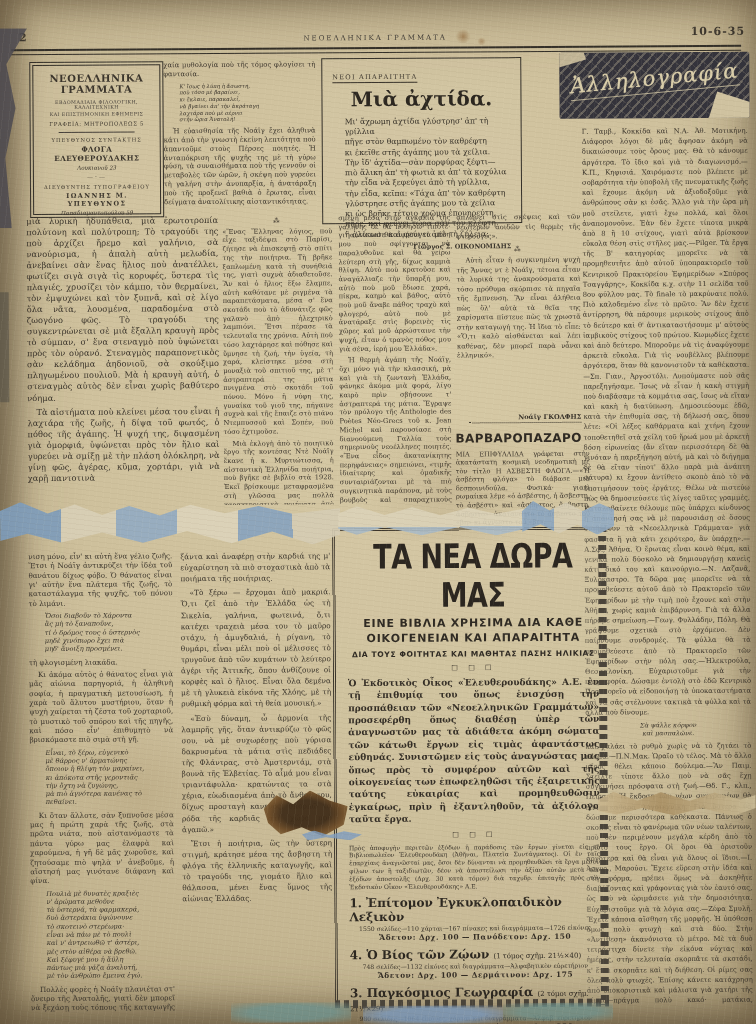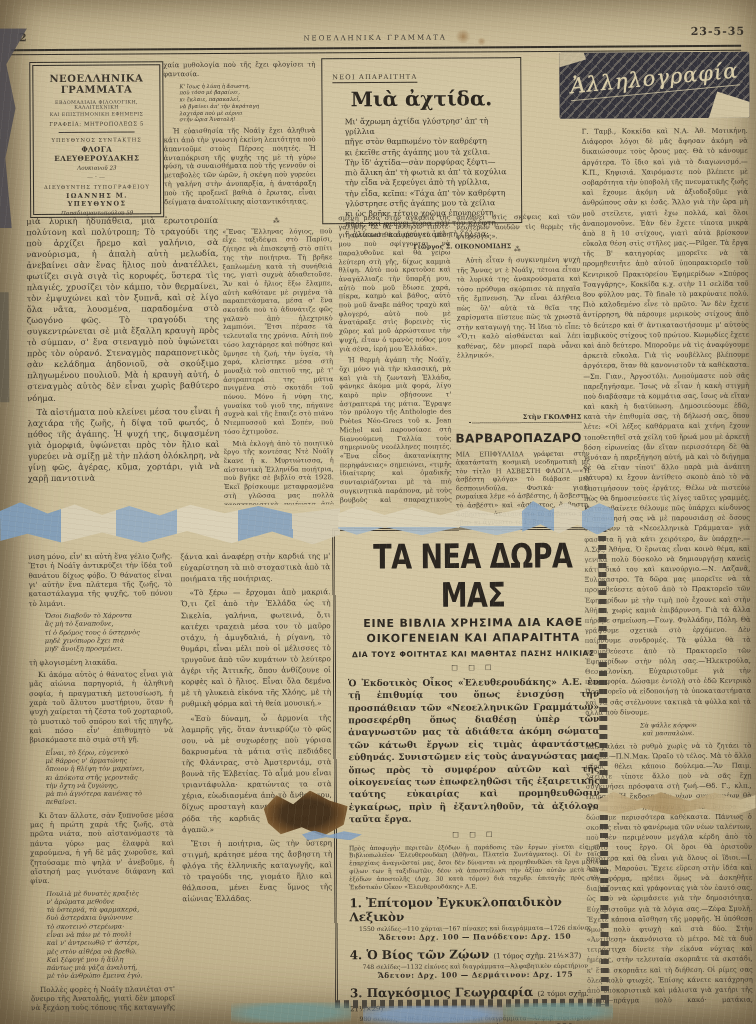--- a/index.html
+++ b/index.html
@@ -69,42 +69,42 @@
   .stain{position:absolute;z-index:2;pointer-events:none;}
 </style>
 </head>
 <body>
 
 <div class="page">
  <div class="sheet">
 
   <div class="abs hdr-num" style="left:22px;top:29px;">2</div>
   <div class="abs hdr-title" style="left:0;top:34px;width:756px;">ΝΕΟΕΛΛΗΝΙΚΑ ΓΡΑΜΜΑΤΑ</div>
-  <div class="abs hdr-date" style="left:660px;top:27px;width:88px;">23-5-35</div>
+  <div class="abs hdr-date" style="left:660px;top:27px;width:88px;">10-6-35</div>
   <div class="abs rule2" style="left:14px;top:47px;width:730px;"></div>
 
   <div class="abs mbox" style="left:32px;top:60px;width:128px;height:150px;">
     <div class="mbox-in">
       <div class="mb-t">ΝΕΟΕΛΛΗΝΙΚΑ ΓΡΑΜΜΑΤΑ</div>
       <div class="mb-s">ΕΒΔΟΜΑΔΙΑΙΑ ΦΙΛΟΛΟΓΙΚΗ, ΚΑΛΛΙΤΕΧΝΙΚΗ</div>
       <div class="mb-s">ΚΑΙ ΕΠΙΣΤΗΜΟΝΙΚΗ ΕΦΗΜΕΡΙΣ</div>
       <div class="mb-o">ΓΡΑΦΕΙΑ: ΜΗΤΡΟΠΟΛΕΩΣ 5</div>
       <div class="mb-hr"></div>
       <div class="mb-r">ΥΠΕΥΘΥΝΟΣ ΣΥΝΤΑΚΤΗΣ</div>
       <div class="mb-n">ΦΛΟΓΑ ΕΛΕΥΘΕΡΟΥΔΑΚΗΣ</div>
       <div class="mb-a">Λουκιανοῦ 23</div>
       <div class="mb-d">—·—</div>
       <div class="mb-r">ΔΙΕΥΘΥΝΤΗΣ ΤΥΠΟΓΡΑΦΕΙΟΥ</div>
       <div class="mb-n2">ΙΩΑΝΝΗΣ Μ. ΥΠΕΥΘΥΝΟΣ</div>
       <div class="mb-a">Παπαδιαμαντοπούλου 59</div>
     </div>
   </div>
 
   <div class="col" style="left:166px;top:60px;width:152px;height:152px;font-size:6.8px;line-height:1.3;">
-    <div class="para noind">χαία μυθολογία ποὺ τῆς ἔχει φλογίσει τὴ φαντασία.</div>
+    <div class="para noind">χαία μυθολογία ποὺ τῆς τόμος φλογίσει τὴ φαντασία.</div>
     <div class="verse" style="font-size:5.4px;">Κ' ἴσως ἡ λύπη ἡ ἄσωστη,
 ποὺ τόσο μὲ βαραίνει,
 κι ἔκλαιε, παρακαλεῖ,
 νὰ βγαίνει ἀπ' τὴν ἀκράταγη
 λαχτάρα ποὺ μὲ σέρνει
 στὴν ὥρια Ἀνατολή!</div>
     <div class="para">Ἡ εὐαισθησία τῆς Νοάϊγ ἔχει ἀληθινὰ κάτι ἀπὸ τὴν γνωστὴ ἐκείνη λεπτότητα ποὺ ἀπαντοῦμε στοὺς Πέρσες ποιητές. Ἡ ἀνταπόκριση τῆς ψυχῆς της μὲ τὴ γύρω φύση, τὰ συναισθήματα ποὺ τῆς γεννοῦν οἱ μεταβολὲς τῶν ὡρῶν, ἡ σκέψη ποὺ γυρεύει τὴ γαλήνη στὴν ἀνυπαρξία, ἡ ἀνατάραξη ποὺ τῆς προξενεῖ βαθιὰ ὁ ἔρωτας, εἶναι δείγματα ἀνατολίτικης αἰσταντικότητας.</div>
   </div>
 
   <div class="abs pbox" style="left:324px;top:58px;width:178px;height:155px;">
@@ -152,21 +152,21 @@
     <div class="para noind">σμένη μέσα στὴν ἀγκαλιὰ τῆς γαλήνης δὲ θὰ ποθήσω τίποτε· γι' αὐτὸ καὶ θὰ ἀφήσω τὰ μέλη μου ποὺ σφίγγονται νὰ παραλυθοῦνε καὶ θὰ γείρω λεύτερη στὴ γῆς, δίχως καμμιὰ θλίψη. Αὐτὸ ποὺ κρατοῦσε καὶ ἀναγάλλιαζε τὴν ὕπαρξή μου, αὐτὸ ποὺ μοῦ ἔδωσε χαρά, πίκρα, καημὸ καὶ βάθος, αὐτὸ ποὺ μοῦ ἄναβε πάθος τραχὺ καὶ φλογερό, αὐτὸ ποὺ μὲ ἀνατάραξε στὶς βορεινὲς τὶς χῶρες καὶ μοῦ ἀρρώσταινε τὴν ψυχή, εἶταν ὁ τρανὸς πόθος μου γιὰ σένα, ἱερή μου Ἑλλάδα».</div>
     <div class="para">Ἡ θερμὴ ἀγάπη τῆς Νοάϊγ, ὄχι μόνο γιὰ τὴν κλασσική, μὰ καὶ γιὰ τὴ ζωντανὴ Ἑλλάδα, φάνηκε ἀκόμα μιὰ φορά, λίγο καιρὸ πρὶν σβήσουνε τ' ἀστραπτερά της μάτια. Ἔγραψε τὸν πρόλογο τῆς Anthologie des Poètes Néo-Grecs τοῦ κ. Jean Michel καὶ παρουσίασε στὴ διανοούμενη Γαλλία τοὺς σημερινοὺς νεοέλληνες ποιητές. «Ἕνα εἶδος ἀκατανίκητης περηφάνειας» σημειώνει, «τιμῆς ἰδιαίτερης καὶ ὁμαδικῆς συνταιριάζονται μὲ τὰ πιὸ συγκινητικὰ παράπονα, μὲ τοὺς βουβοὺς καὶ σπαραχτικοὺς θρήνους, μὲ τὴ ρωμαντικὴ μελαγχολία. Συχνὰ ἡ ἤρεμη ὀμορφιὰ καὶ τὸ σεβάσμιο κλίμα τῆς χώρας αὐτῆς</div>
   </div>
 
   <div class="col" style="left:458px;top:214px;width:124px;height:198px;font-size:6.7px;line-height:1.42;">
     <div class="para noind">ἁπλώνει στὶς σκέψεις καὶ τῶν νεώτερων ἀοιδῶν τὶς θερμὲς τῆς φτερούγες».</div>
     <div class="sep">⁂</div>
     <div class="para">Αὐτὴ εἶταν ἡ συγκινημένη ψυχὴ τῆς Ἄννας ντ ὲ Νοάϊγ, τέτοια εἶταν τὰ λυρικά της ἀνακρούσματα καὶ τόσο πρόθυμα σκόρπισε τὰ πηγαῖα τῆς ἔμπνευση. Ἂν εἶναι ἀλήθεια πὼς ὅλ' αὐτὰ τὰ θεῖα της χαρίσματα πίστευε πὼς τὰ χρωστᾶ στὴν καταγωγή της. Ἡ ἴδια τὸ εἶπε: «Ὅ,τι καλὸ αἰσθάνεται καὶ λέει καθένας, δὲν μπορεῖ παρὰ νἆναι ἑλληνικό».</div>
   </div>
 
-  <div class="abs gol" style="left:470px;top:414px;width:112px;">Στὴν ΓΚΟΛΦΗΣ</div>
+  <div class="abs gol" style="left:470px;top:414px;width:112px;">Νοάϊγ ΓΚΟΛΦΗΣ</div>
 
   <div class="col" style="left:456px;top:432px;width:134px;height:94px;font-size:6.6px;line-height:1.3;">
     <div class="bt">ΒΑΡΒΑΡΟΠΑΖΑΡΟ</div>
     <div class="para noind">ΜΙΑ ΕΠΙΦΥΛΛΙΔΑ γράφεται στὴν ἀκατάστατη κοσμικὴ νεοδημοτικὴ μὲ τὸν τίτλο Η ΑΣΒΕΣΤΗ ΦΛΟΓΑ.—«Ἡ ἀσβέστη φλόγα» τὸ διάβασε μιὰ δεσποινιδούλα. Φυσικά· γιατὶ ρωμαίικα λέμε «ὁ ἀσβέστης, ἡ ἄσβεστη, τὸ ἀσβέστι» καὶ «ἄσβηστος, ἄσβηστη, ἄσβηστο»· ἀκατανόητο τὸ ἄσβεστο τοῦ «βη» κι ἄγνωστο τοῦ «βε».</div>
   </div>
 
   <div class="abs adbox" style="left:332px;top:528px;width:251px;height:465px;">
     <div class="ad-t">ΤΑ ΝΕΑ ΔΩΡΑ ΜΑΣ</div>
     <div class="ad-s1">ΕΙΝΕ ΒΙΒΛΙΑ ΧΡΗΣΙΜΑ ΔΙΑ ΚΑΘΕ
 ΟΙΚΟΓΕΝΕΙΑΝ ΚΑΙ ΑΠΑΡΑΙΤΗΤΑ</div>
@@ -175,21 +175,21 @@
     <div class="ad-b">Ὁ Ἐκδοτικὸς Οἶκος «Ἐλευθερουδάκης» Α.Ε. ἐν τῇ ἐπιθυμίᾳ του ὅπως ἐνισχύσῃ τὴν προσπάθειαν τῶν «Νεοελληνικῶν Γραμμάτων» προσεφέρθη ὅπως διαθέσῃ ὑπὲρ τῶν ἀναγνωστῶν μας τὰ ἀδιάθετα ἀκόμη σώματα τῶν κάτωθι ἔργων εἰς τιμὰς ἀφαντάστως εὐθηνάς. Συνιστῶμεν εἰς τοὺς ἀναγνώστας μας ὅπως πρὸς τὸ συμφέρον αὐτῶν καὶ τῆς οἰκογενείας των ἐπωφεληθῶσι τῆς ἐξαιρετικῆς ταύτης εὐκαιρίας καὶ προμηθευθῶσιν ἐγκαίρως, πρὶν ἢ ἐξαντληθοῦν, τὰ ἀξιόλογα ταῦτα ἔργα.</div>
     <div class="ad-sep">□ □ □</div>
     <div class="ad-sm">Πρὸς ἀποφυγὴν περιττῶν ἐξόδων ἡ παράδοσις τῶν ἔργων γίνεται εἰς τὸ Βιβλιοπωλεῖον Ἐλευθερουδάκη (Ἀθῆναι, Πλατεῖα Συντάγματος). Οἱ ἐν ταῖς ἐπαρχίαις ἀναγνῶσταί μας, ὅσοι δὲν δύνανται νὰ προμηθευθῶσι τὰ ἔργα μέσον φίλων των ἢ ταξιδιωτῶν, δέον νὰ ἀποστείλωσι τὴν ἀξίαν αὐτῶν μετὰ τῶν ἐξόδων ἀποστολῆς (Δρχ. 30 κατὰ τόμον) διὰ ταχυδρ. ἐπιταγῆς πρὸς τὸν Ἐκδοτικὸν Οἶκον «Ἐλευθερουδάκης» Α.Ε.</div>
 
     <div class="ad-it">
       <div class="ad-it-t"><span>1. Ἐπίτομον Ἐγκυκλοπαιδικὸν Λεξικὸν</span> <span class="ad-it-sp"></span></div>
       <div class="ad-it-d">1550 σελίδες—110 χάρται—167 πίνακες καὶ διαγράμματα—1726 εἰκόνες</div>
       <div class="ad-it-p">Ἄδετον: Δρχ. 100 — Πανόδετον: Δρχ. 150</div>
     </div>
     <div class="ad-it">
-      <div class="ad-it-t"><span>4. Ὁ Βίος τῶν Ζῴων</span> <span class="ad-it-sp">(1 τόμος σχῆμ. 21½×37)</span></div>
+      <div class="ad-it-t"><span>4. Ὁ Βίος τῶν Ζῴων</span> <span class="ad-it-sp">(1 τόμος σχῆμ. 21½×40)</span></div>
       <div class="ad-it-d">748 σελίδες—1132 εἰκόνες καὶ διαγράμματα—Ἀλφαβητικὸν εὑρετήριον</div>
       <div class="ad-it-p">Ἄδετον: Δρχ. 100 — Δερμάτινον: Δρχ. 175</div>
     </div>
     <div class="ad-it">
       <div class="ad-it-t"><span>3. Παγκόσμιος Γεωγραφία</span> <span class="ad-it-sp">(2 τόμοι σχῆμ. 21½×29)</span></div>
       <div class="ad-it-d">980 σελίδες—1064 εἰκόνες, χάρται καὶ διαγράμματα—Ἀλφαβ. εὑρετήριον</div>
       <div class="ad-it-p">Ἄδετον: Δρχ. 200 — Δερμάτινον: Δρχ. 350</div>
     </div>
 
   </div>

